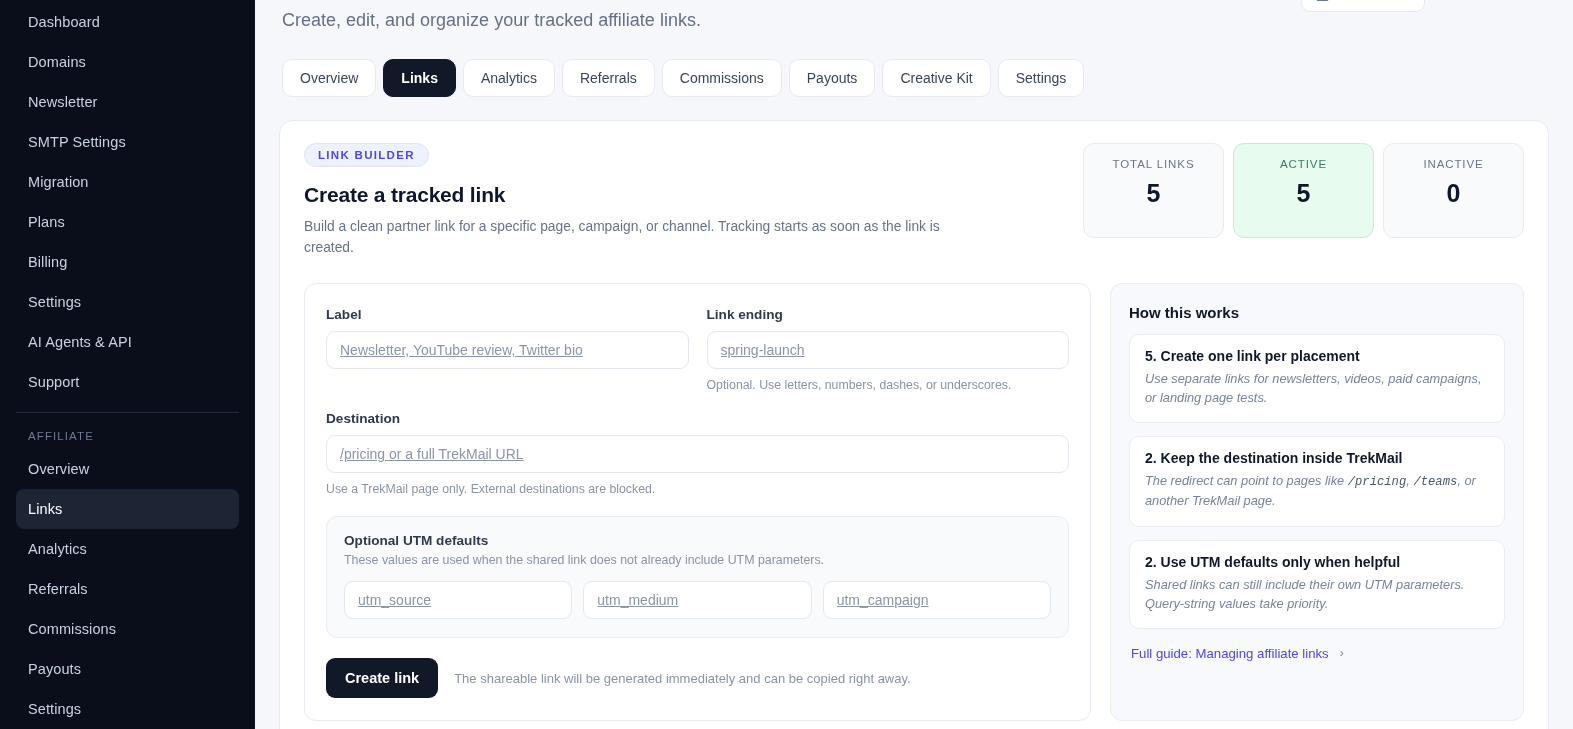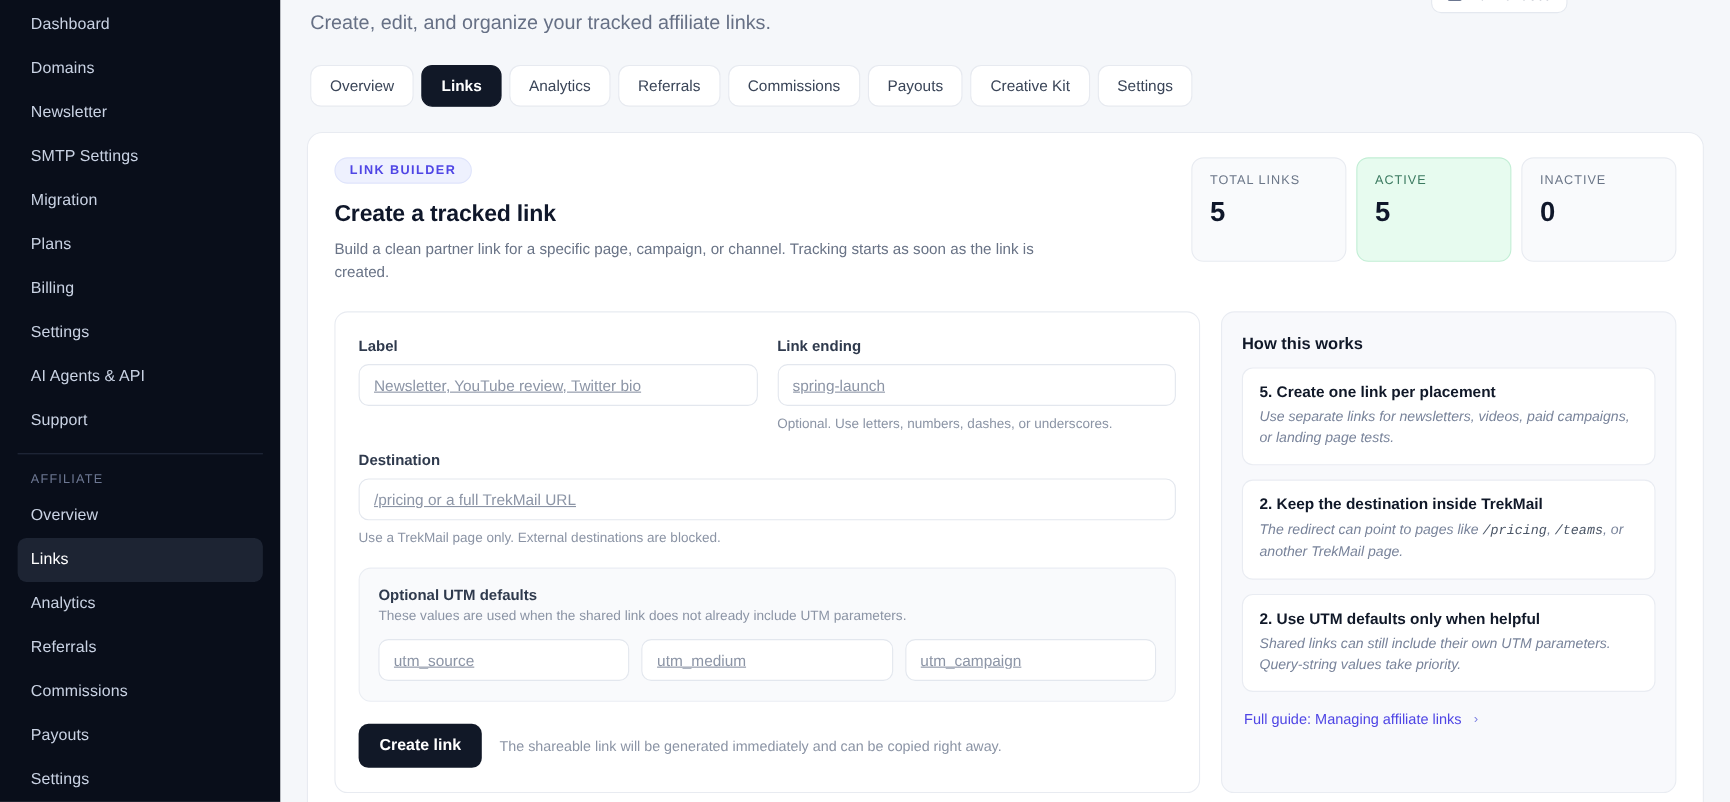--- a/index.html
+++ b/index.html
@@ -136,20 +136,21 @@
     max-width: 640px;
   }
 
   .stats { display: flex; gap: 9px; }
   .stat {
     width: 141px; height: 95px;
     border-radius: 11px;
     border: 1px solid #e8ebf1;
     background: #f9fafc;
     padding: 14px 16px;
+    text-align: center;
   }
   .stat.is-active { background: #e7fbef; border-color: #c2eed5; }
   .stat-label { font-size: 11.5px; letter-spacing: .9px; color: #6b7688; }
   .stat.is-active .stat-label { color: #3b7a60; }
   .stat-value { font-size: 25px; font-weight: bold; color: #0f172a; margin-top: 9px; }
 
   
   .body-cols { display: flex; gap: 19px; margin-top: 24px; }
   .form-panel {
     flex: 1;

